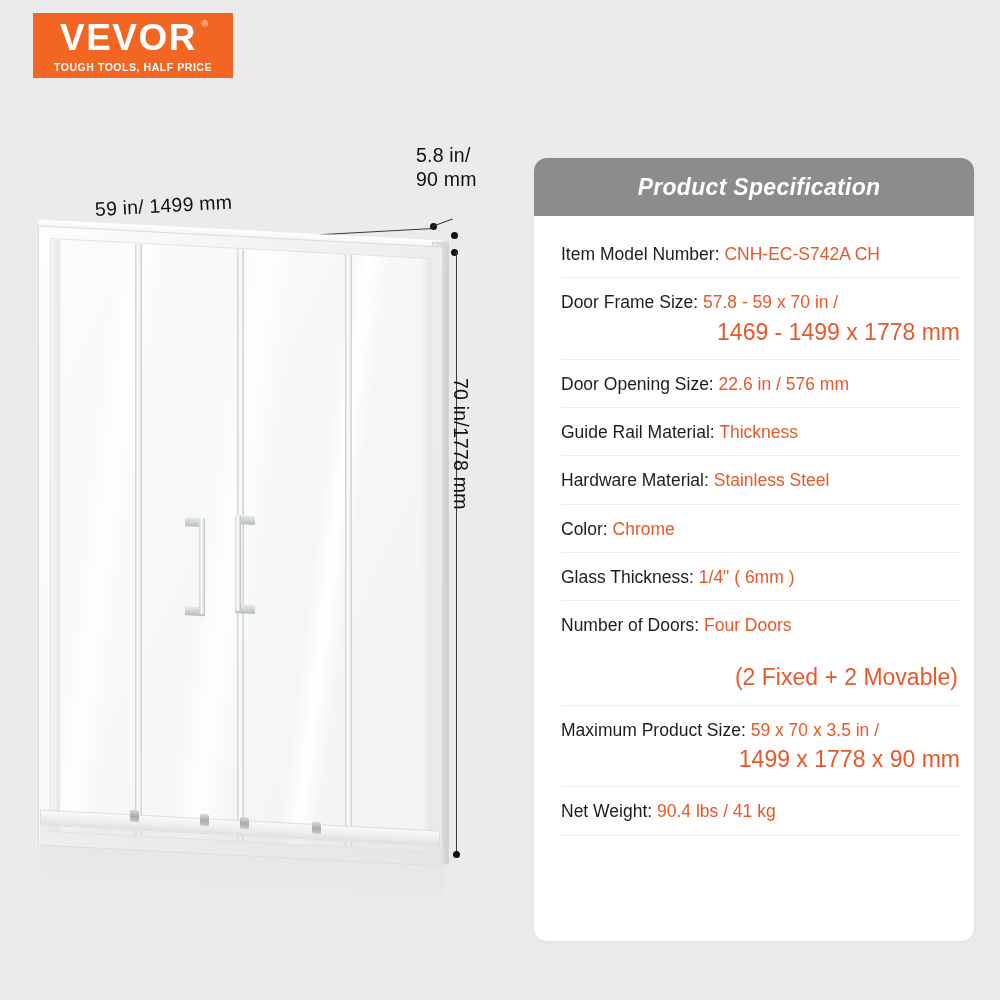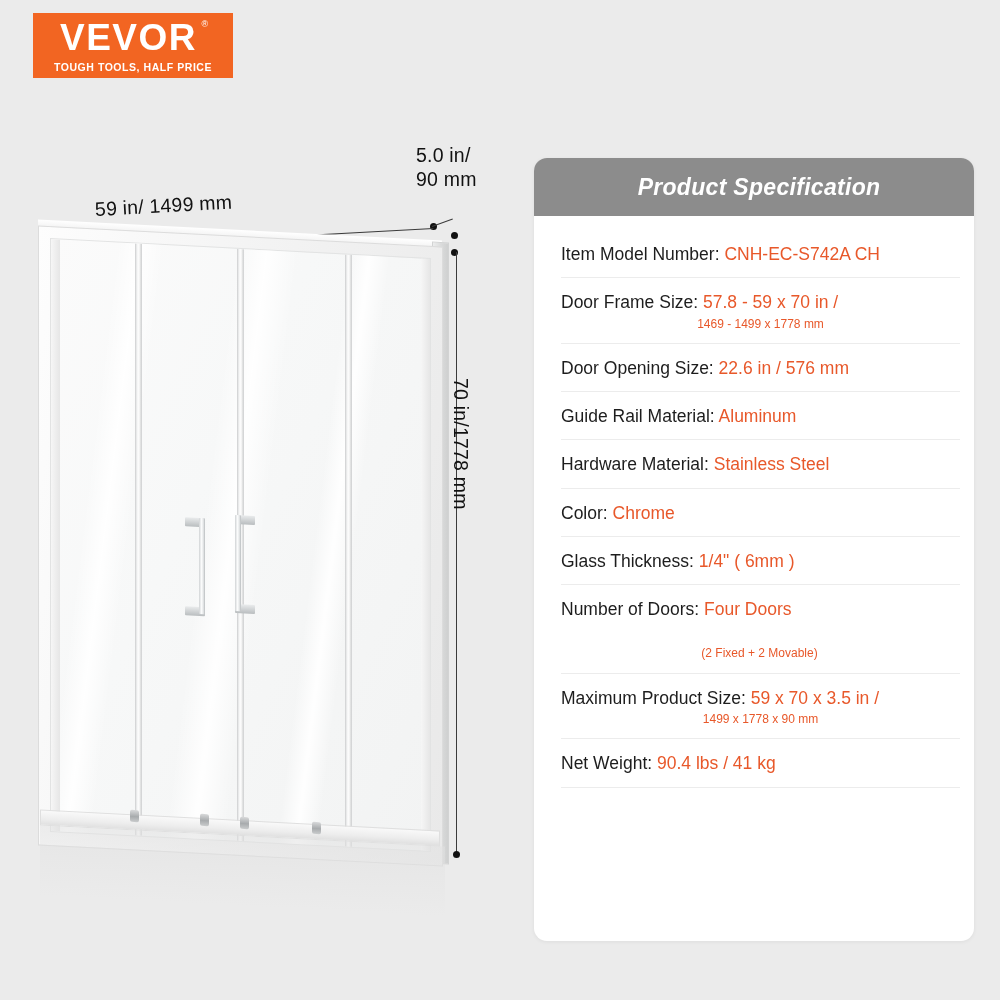--- a/index.html
+++ b/index.html
@@ -144,21 +144,21 @@
   .spec-head-title {
     color: #fff; font-size: 23px; font-weight: bold; font-style: italic;
     letter-spacing: .3px;
     margin-left: 10px;
   }
   .spec-body { padding: 14px 14px 0 27px; }
   .spec-row { padding: 11px 0 10px 0; border-bottom: 1px solid #ececec; }
   .spec-row.nolines { border-bottom: none; padding: 11px 0 6px 0; }
   .spec-line { font-size: 17.5px; color: #1d1d1d; line-height: 1.5; }
   .spec-line .val { color: #e8582a; }
-  .spec-cont { font-size: 12px; color: #e8582a; text-align: center; line-height: 1.45; }
+  .spec-cont { font-size: 23px; color: #e8582a; text-align: right; line-height: 1.45; }
   .spec-cont.indent { padding-right: 2px; margin-top: 23px; }
   .acc-item { font-size: 17.5px; color: #1d1d1d; padding: 10px 0 4px 0; }
 </style>
 </head>
 <body>
 
 <div id="page">
 
   <div class="logo">
     <div class="logo-word">
@@ -171,21 +171,21 @@
 
     <div class="dim-dot" style="left:42px;top:125px;"></div>
     <div class="dim-dot" style="left:430px;top:103px;"></div>
     <div class="dim-line" style="left:46px;top:129px;width:388px;height:1px;transform:rotate(-3.1deg);transform-origin:left center;"></div>
     <div class="dim-text dim-width" style="left:95px;top:78px;">59 in/ 1499 mm</div>
 
     <div class="dim-dot" style="left:451px;top:112px;"></div>
     <div class="dim-dot" style="left:451px;top:129px;"></div>
     <div class="dim-line" style="left:432px;top:106px;width:22px;height:1px;transform:rotate(-20deg);transform-origin:left center;"></div>
     <div class="dim-text dim-depth" style="left:416px;top:24px;">
-      <div>5.0 in/</div>
+      <div>5.8 in/</div>
       <div>90 mm</div>
     </div>
 
     <div class="dim-line" style="left:456px;top:132px;width:1px;height:602px;"></div>
     <div class="dim-dot" style="left:453px;top:731px;"></div>
     <div class="dim-text dim-height" style="left:472px;top:258px;">70 in/1778 mm</div>
 
     <div class="top-face"></div>
     <div class="depth-face"></div>
 
@@ -245,21 +245,21 @@
       <div class="spec-row">
         <div class="spec-line">
           <span>Door Opening Size:</span>
           <span class="val">22.6 in  / 576 mm</span>
         </div>
       </div>
 
       <div class="spec-row">
         <div class="spec-line">
           <span>Guide Rail Material:</span>
-          <span class="val">Aluminum</span>
+          <span class="val">Thickness</span>
         </div>
       </div>
 
       <div class="spec-row">
         <div class="spec-line">
           <span>Hardware Material:</span>
           <span class="val">Stainless Steel</span>
         </div>
       </div>
 

